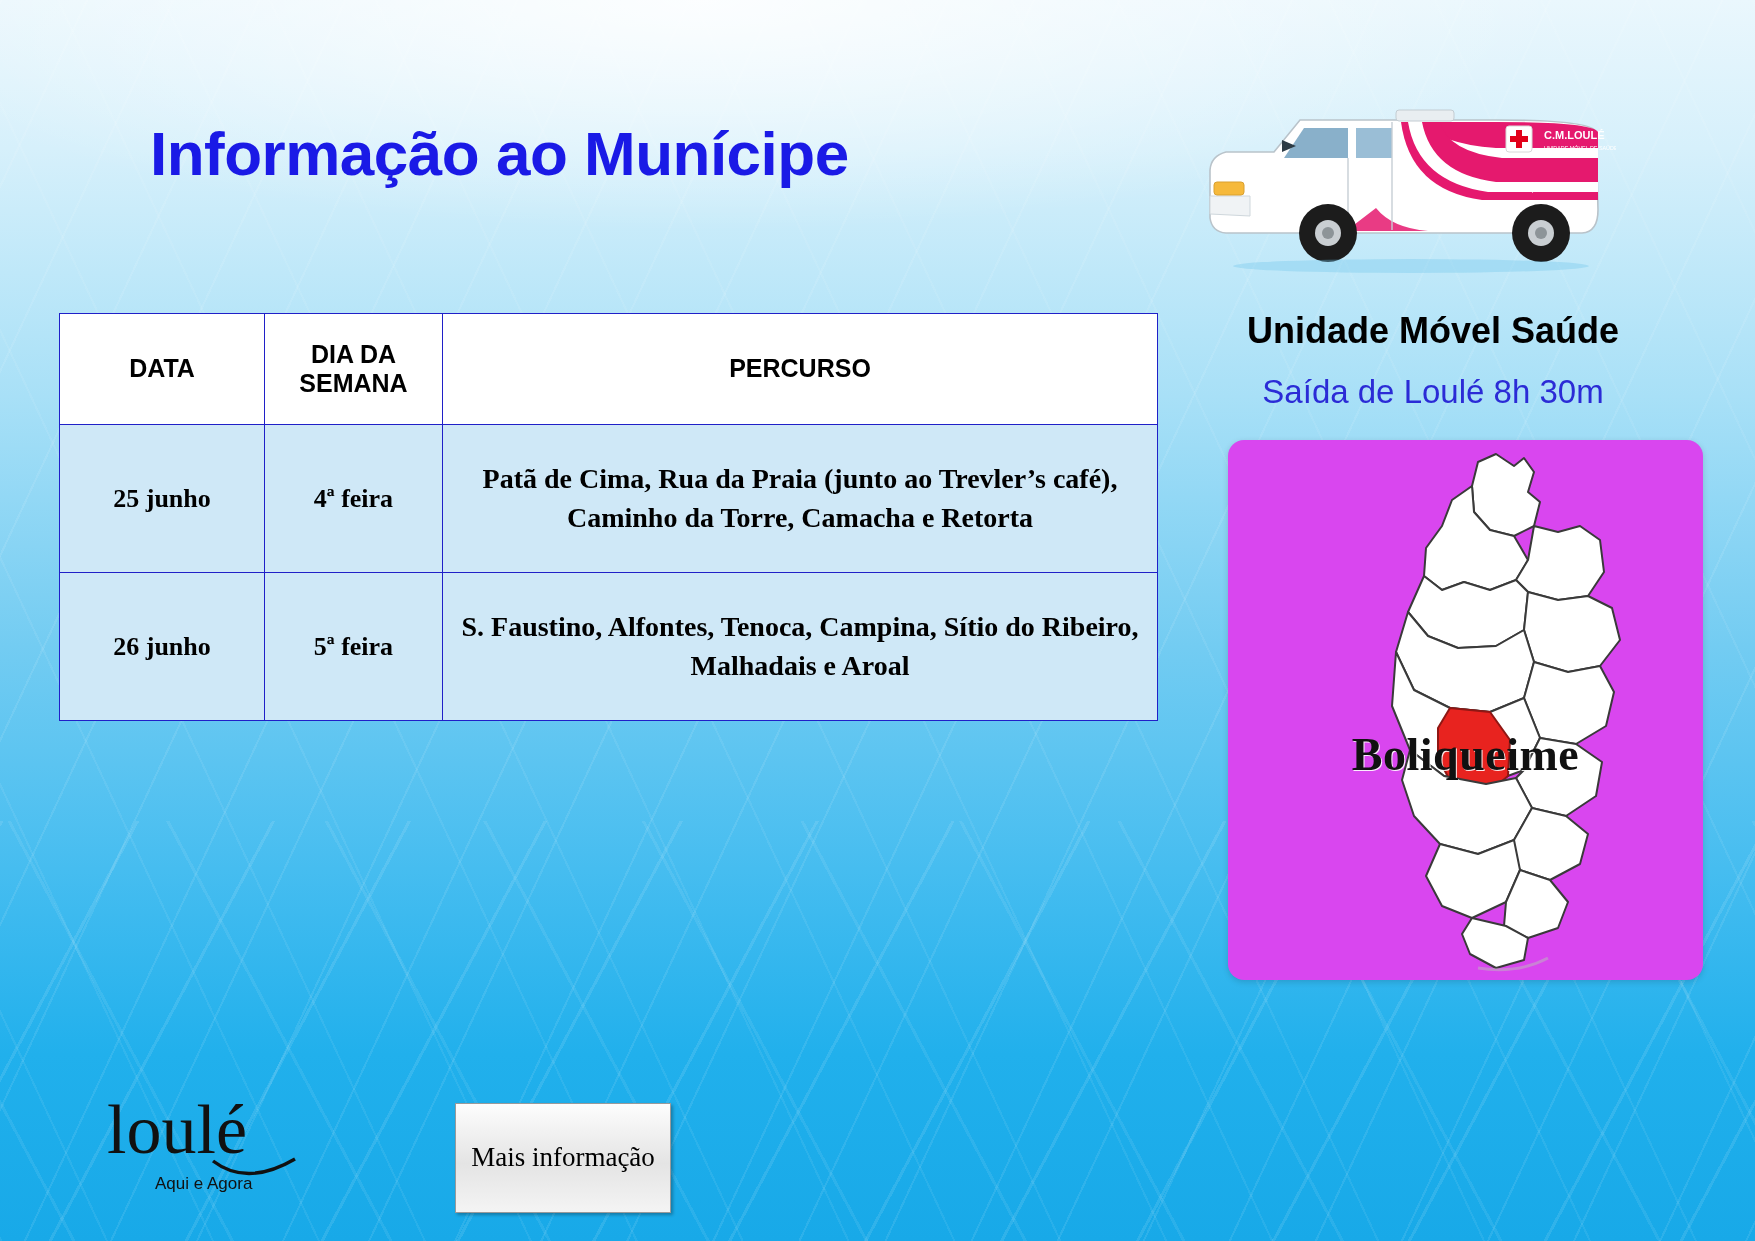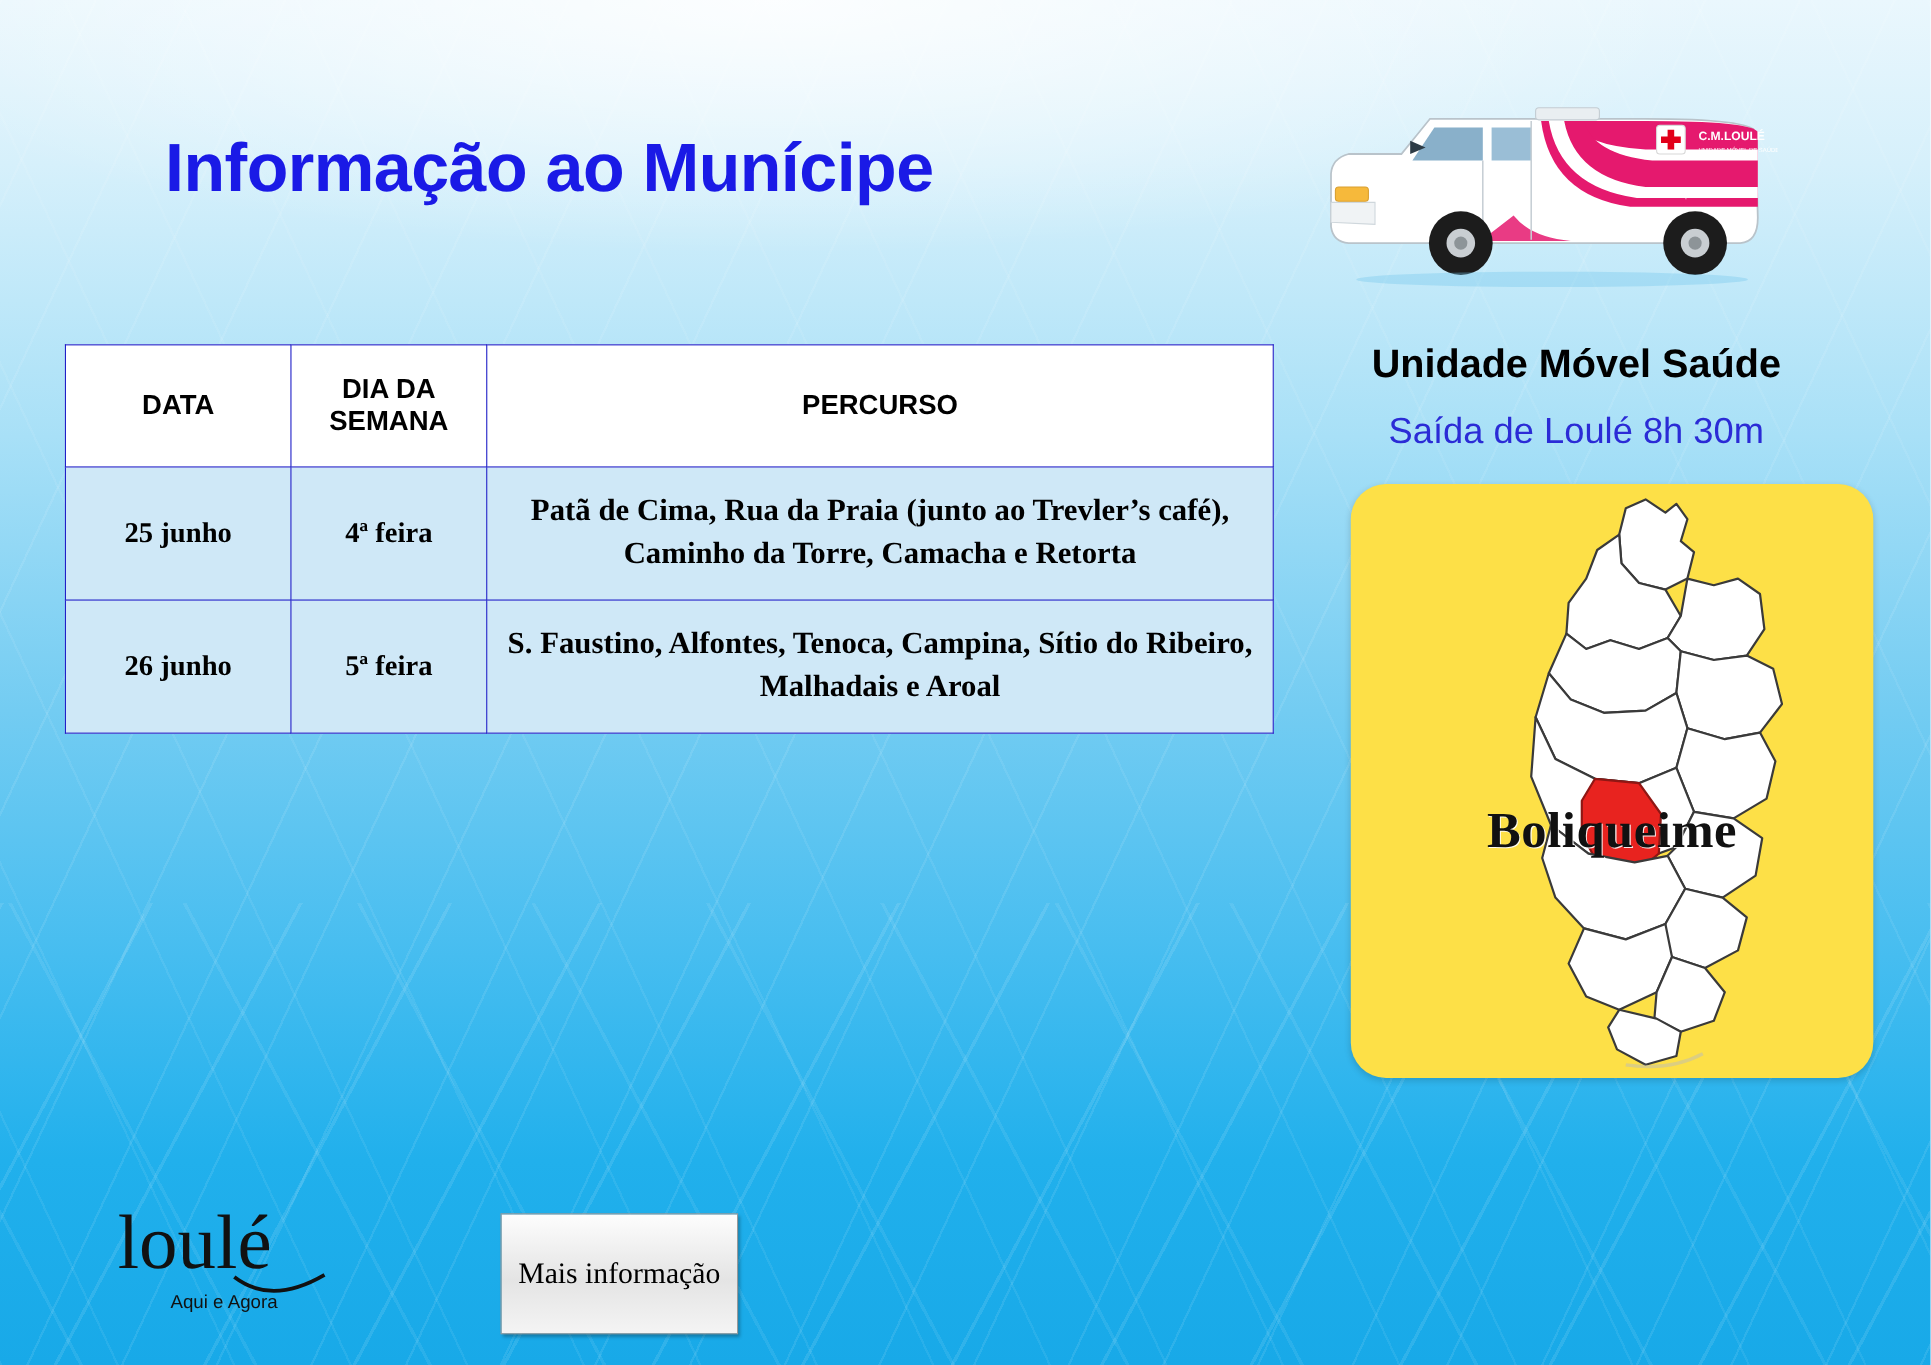--- a/index.html
+++ b/index.html
@@ -110,27 +110,27 @@
     font-size: 26px;
   }
   .cell-day {
     font-size: 26px;
   }
   .cell-route {
     font-size: 28px;
     line-height: 1.38;
     padding: 18px 24px;
   }
-  tr.data-row { height: 121px; }
+  tr.data-row { height: 148px; }
 
   
   .van {
     position: absolute;
     left: 1196px;
-    top: 78px;
+    top: 90px;
     width: 420px;
     height: 195px;
   }
   .unit-title {
     position: absolute;
     left: 1163px;
     top: 310px;
     width: 540px;
     text-align: center;
     font-size: 36px;
@@ -147,22 +147,22 @@
     font-size: 33px;
     color: #2b2bd6;
     white-space: nowrap;
   }
   .map-card {
     position: absolute;
     left: 1228px;
     top: 440px;
     width: 475px;
     height: 540px;
-    background: #fde047;
-    border-radius: 32px;
+    background: #d946ef;
+    border-radius: 16px;
     box-shadow: 0 2px 6px rgba(0,0,0,0.15);
     overflow: hidden;
   }
   .map-card svg { display: block; }
   .map-label {
     position: absolute;
     left: 0;
     top: 288px;
     width: 100%;
     text-align: center;

